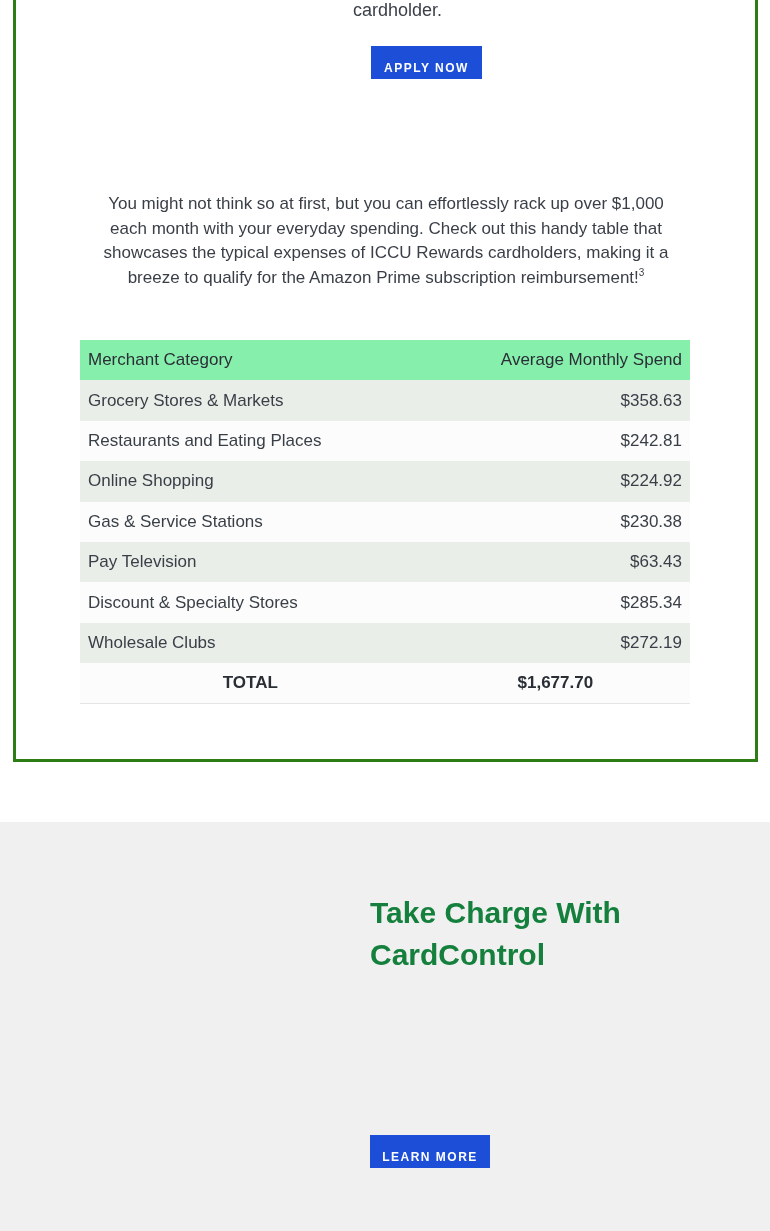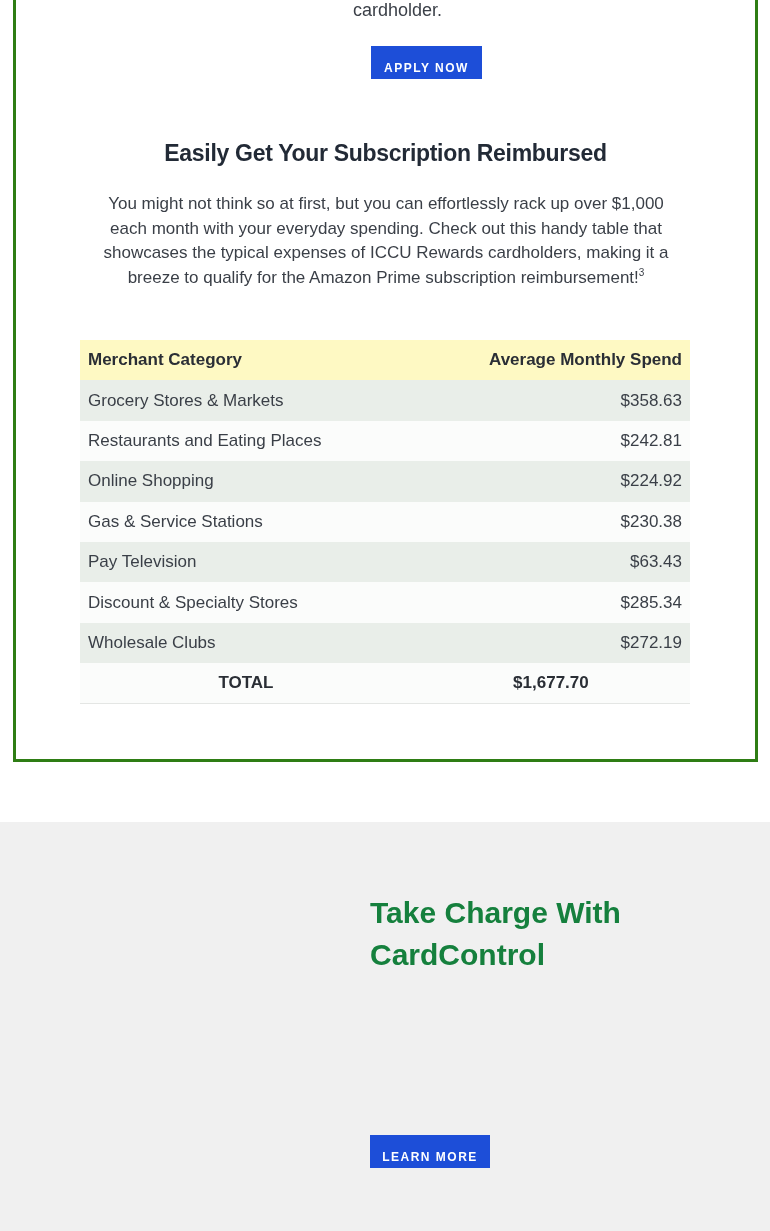--- a/index.html
+++ b/index.html
@@ -29,21 +29,21 @@
       position: absolute; left: 85px; width: 570px; top: 202px; text-align: center;
       font-size: 17px; line-height: 24.5px; color: #3a3f47;
     }
     .section-desc sup { font-size: 10px; vertical-align: super; line-height: 0; }
 
     .spend-table {
       position: absolute; left: 64px; top: 350px; width: 610px;
       border-collapse: collapse; font-size: 17px;
     }
     .spend-table th, .spend-table td { height: 40.4px; padding: 0 8px; vertical-align: middle; }
-    .spend-table th { font-weight: 700; color: #2a2e35; text-align: left; background: #fef9c3; }
+    .spend-table th { font-weight: 400; color: #2a2e35; text-align: left; background: #86efac; }
     .spend-table th.amt, .spend-table td.amt { text-align: right; }
     .spend-table td { color: #3a3f47; background: #fbfcfb; }
     .spend-table tbody tr:nth-child(odd) td { background: #e9eee9; }
     .spend-table tr.total td { font-weight: 700; color: #2a2e35; background: #fbfcfb !important; border-bottom: 1px solid #e4e6e4; text-align: center; }
 
     .cc-section {
       position: absolute; left: 0; top: 822px; width: 770px; height: 409px; background: #f0f0f0;
     }
     .cc-media { position: absolute; left: 0; top: 0; width: 350px; height: 409px; }
     .cc-title {
@@ -56,21 +56,20 @@
     }
     .learn-btn { position: absolute; left: 370px; top: 313px; width: 120px; }
   </style>
 </head>
 <body>
 
 <div class="promo-box">
   <p class="lead-tail">cardholder.</p>
   <a class="btn apply-btn">Apply Now</a>
 
-  <h2 class="section-title">Easily Get Your Subscription Reimbursed</h2>
   <p class="section-desc"><span>You might not think so at first, but you can effortlessly rack up over $1,000 each month with your everyday spending. Check out this handy table that showcases the typical expenses of ICCU Rewards cardholders, making it a breeze to qualify for the Amazon Prime subscription reimbursement!</span><sup>3</sup></p>
 
   <table class="spend-table">
     <thead>
       <tr>
         <th>Merchant Category</th>
         <th class="amt">Average Monthly Spend</th>
       </tr>
     </thead>
     <tbody>

